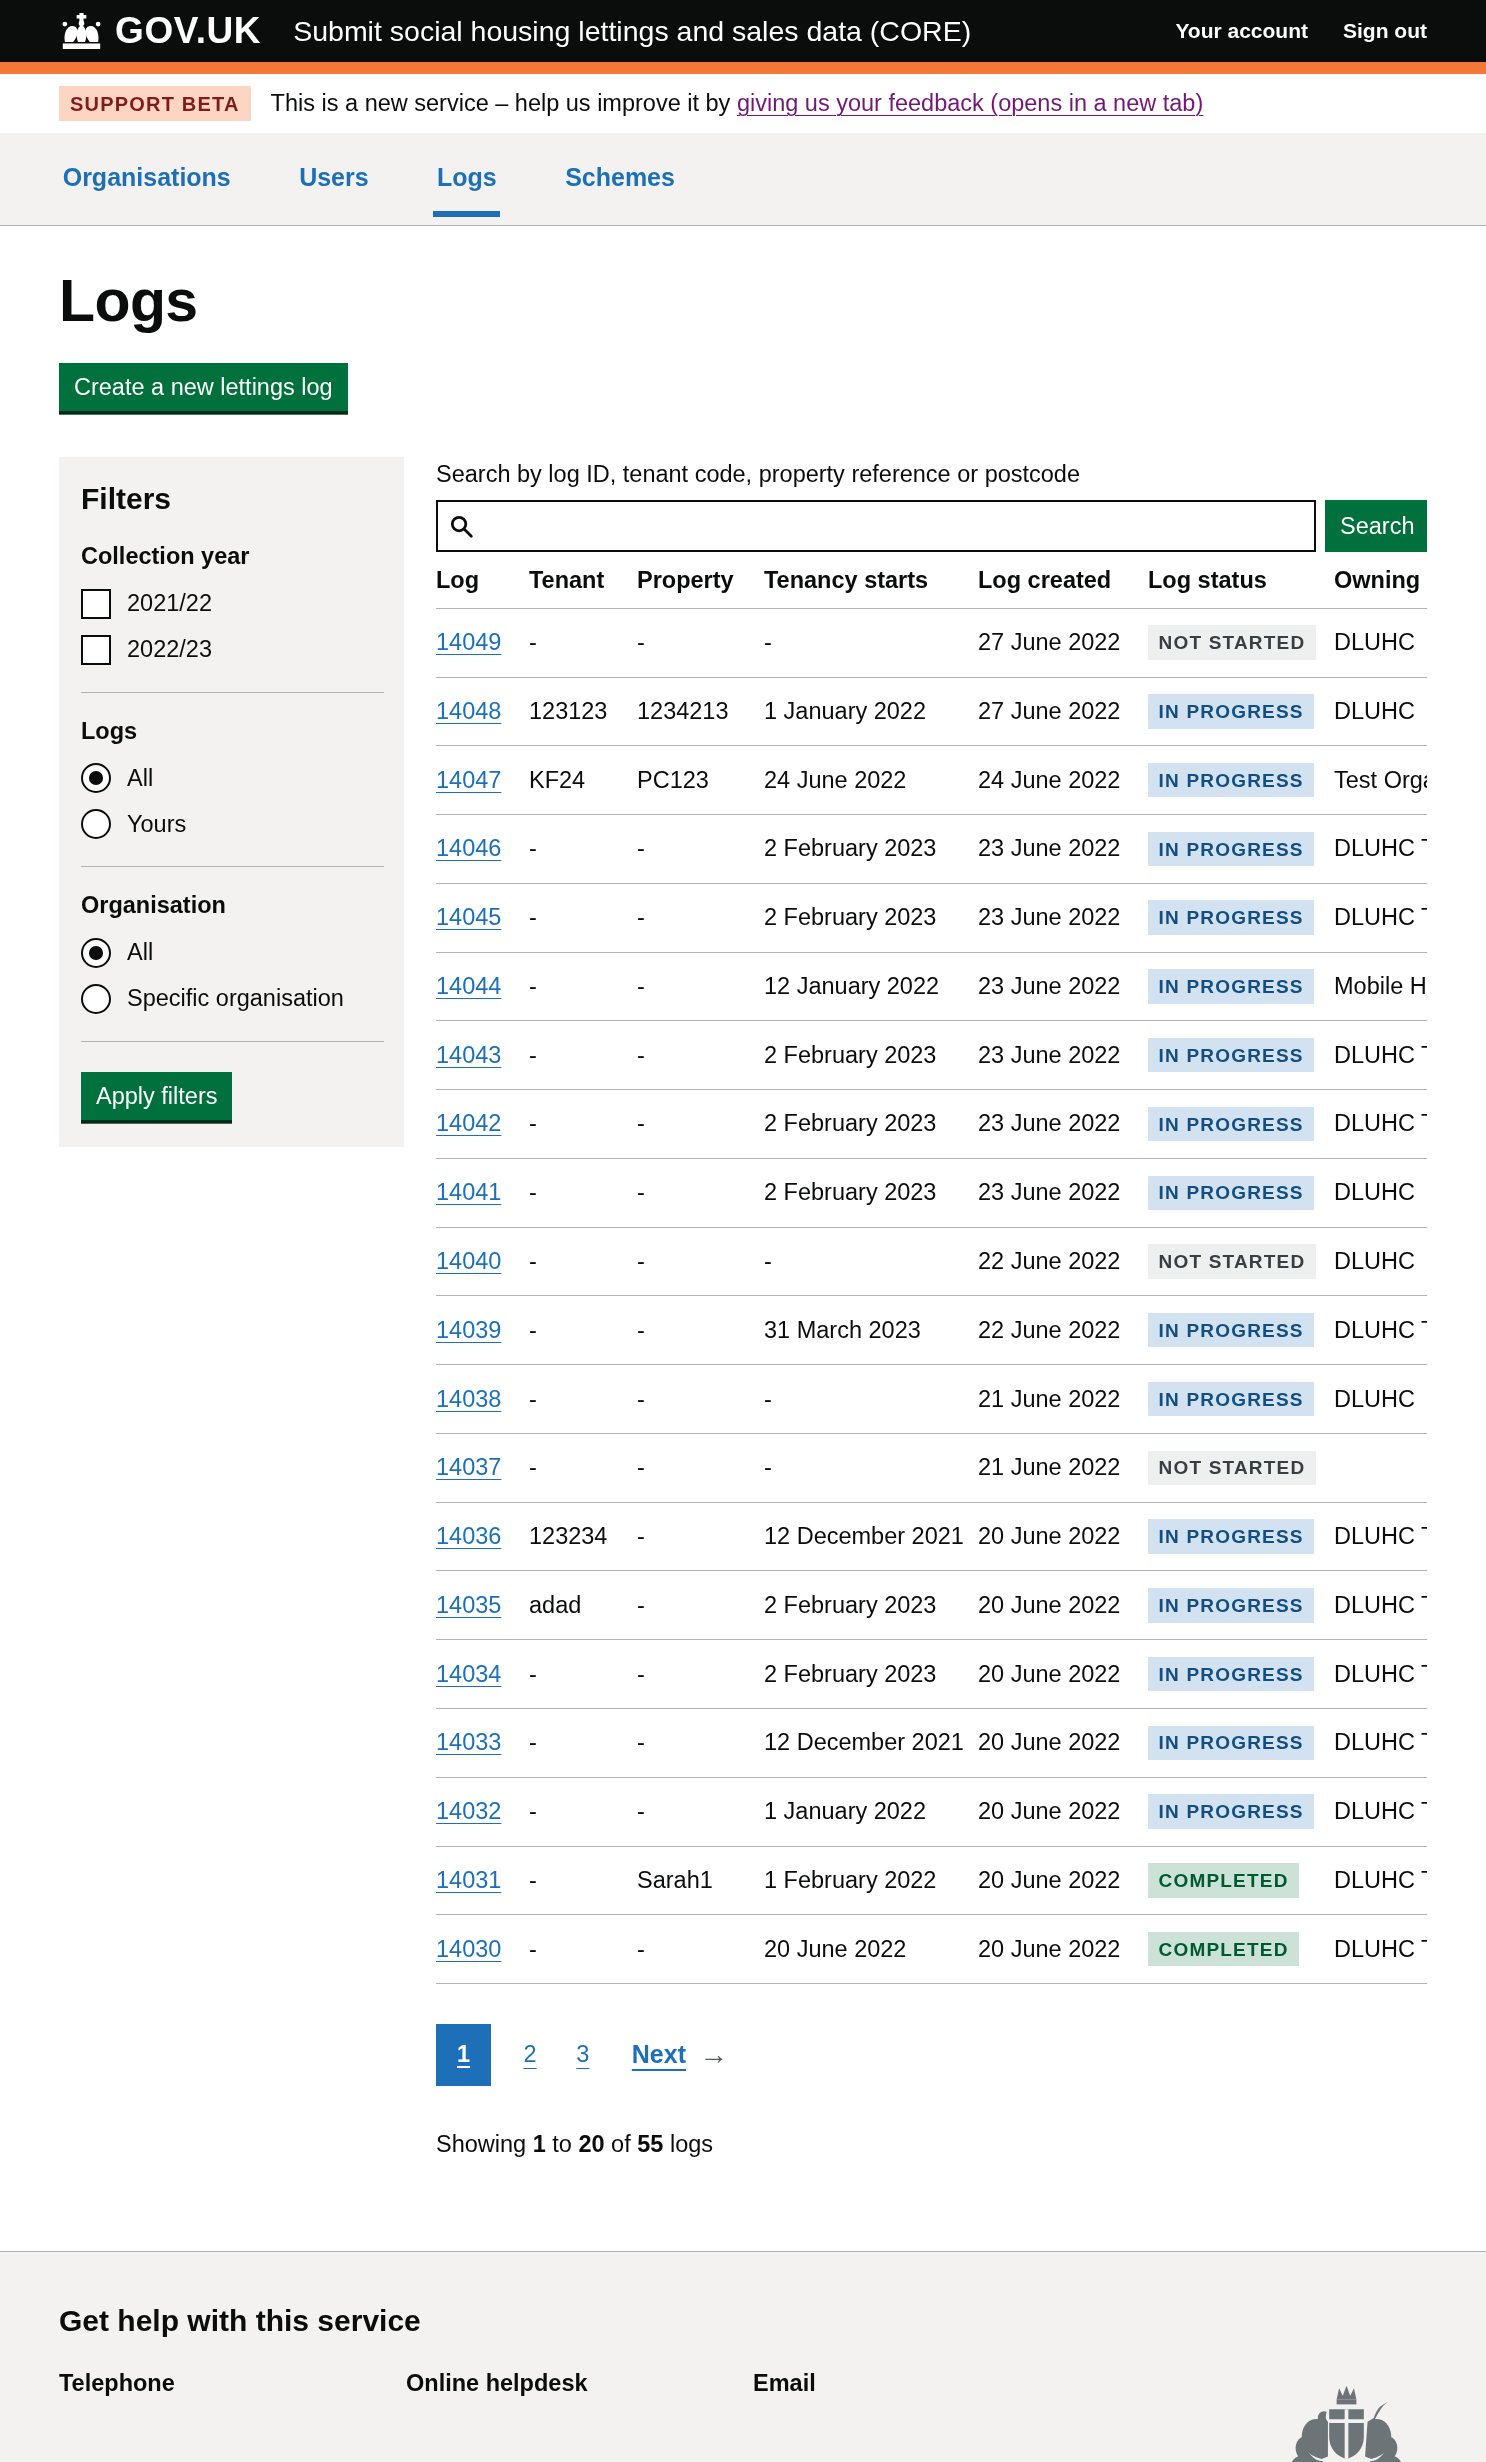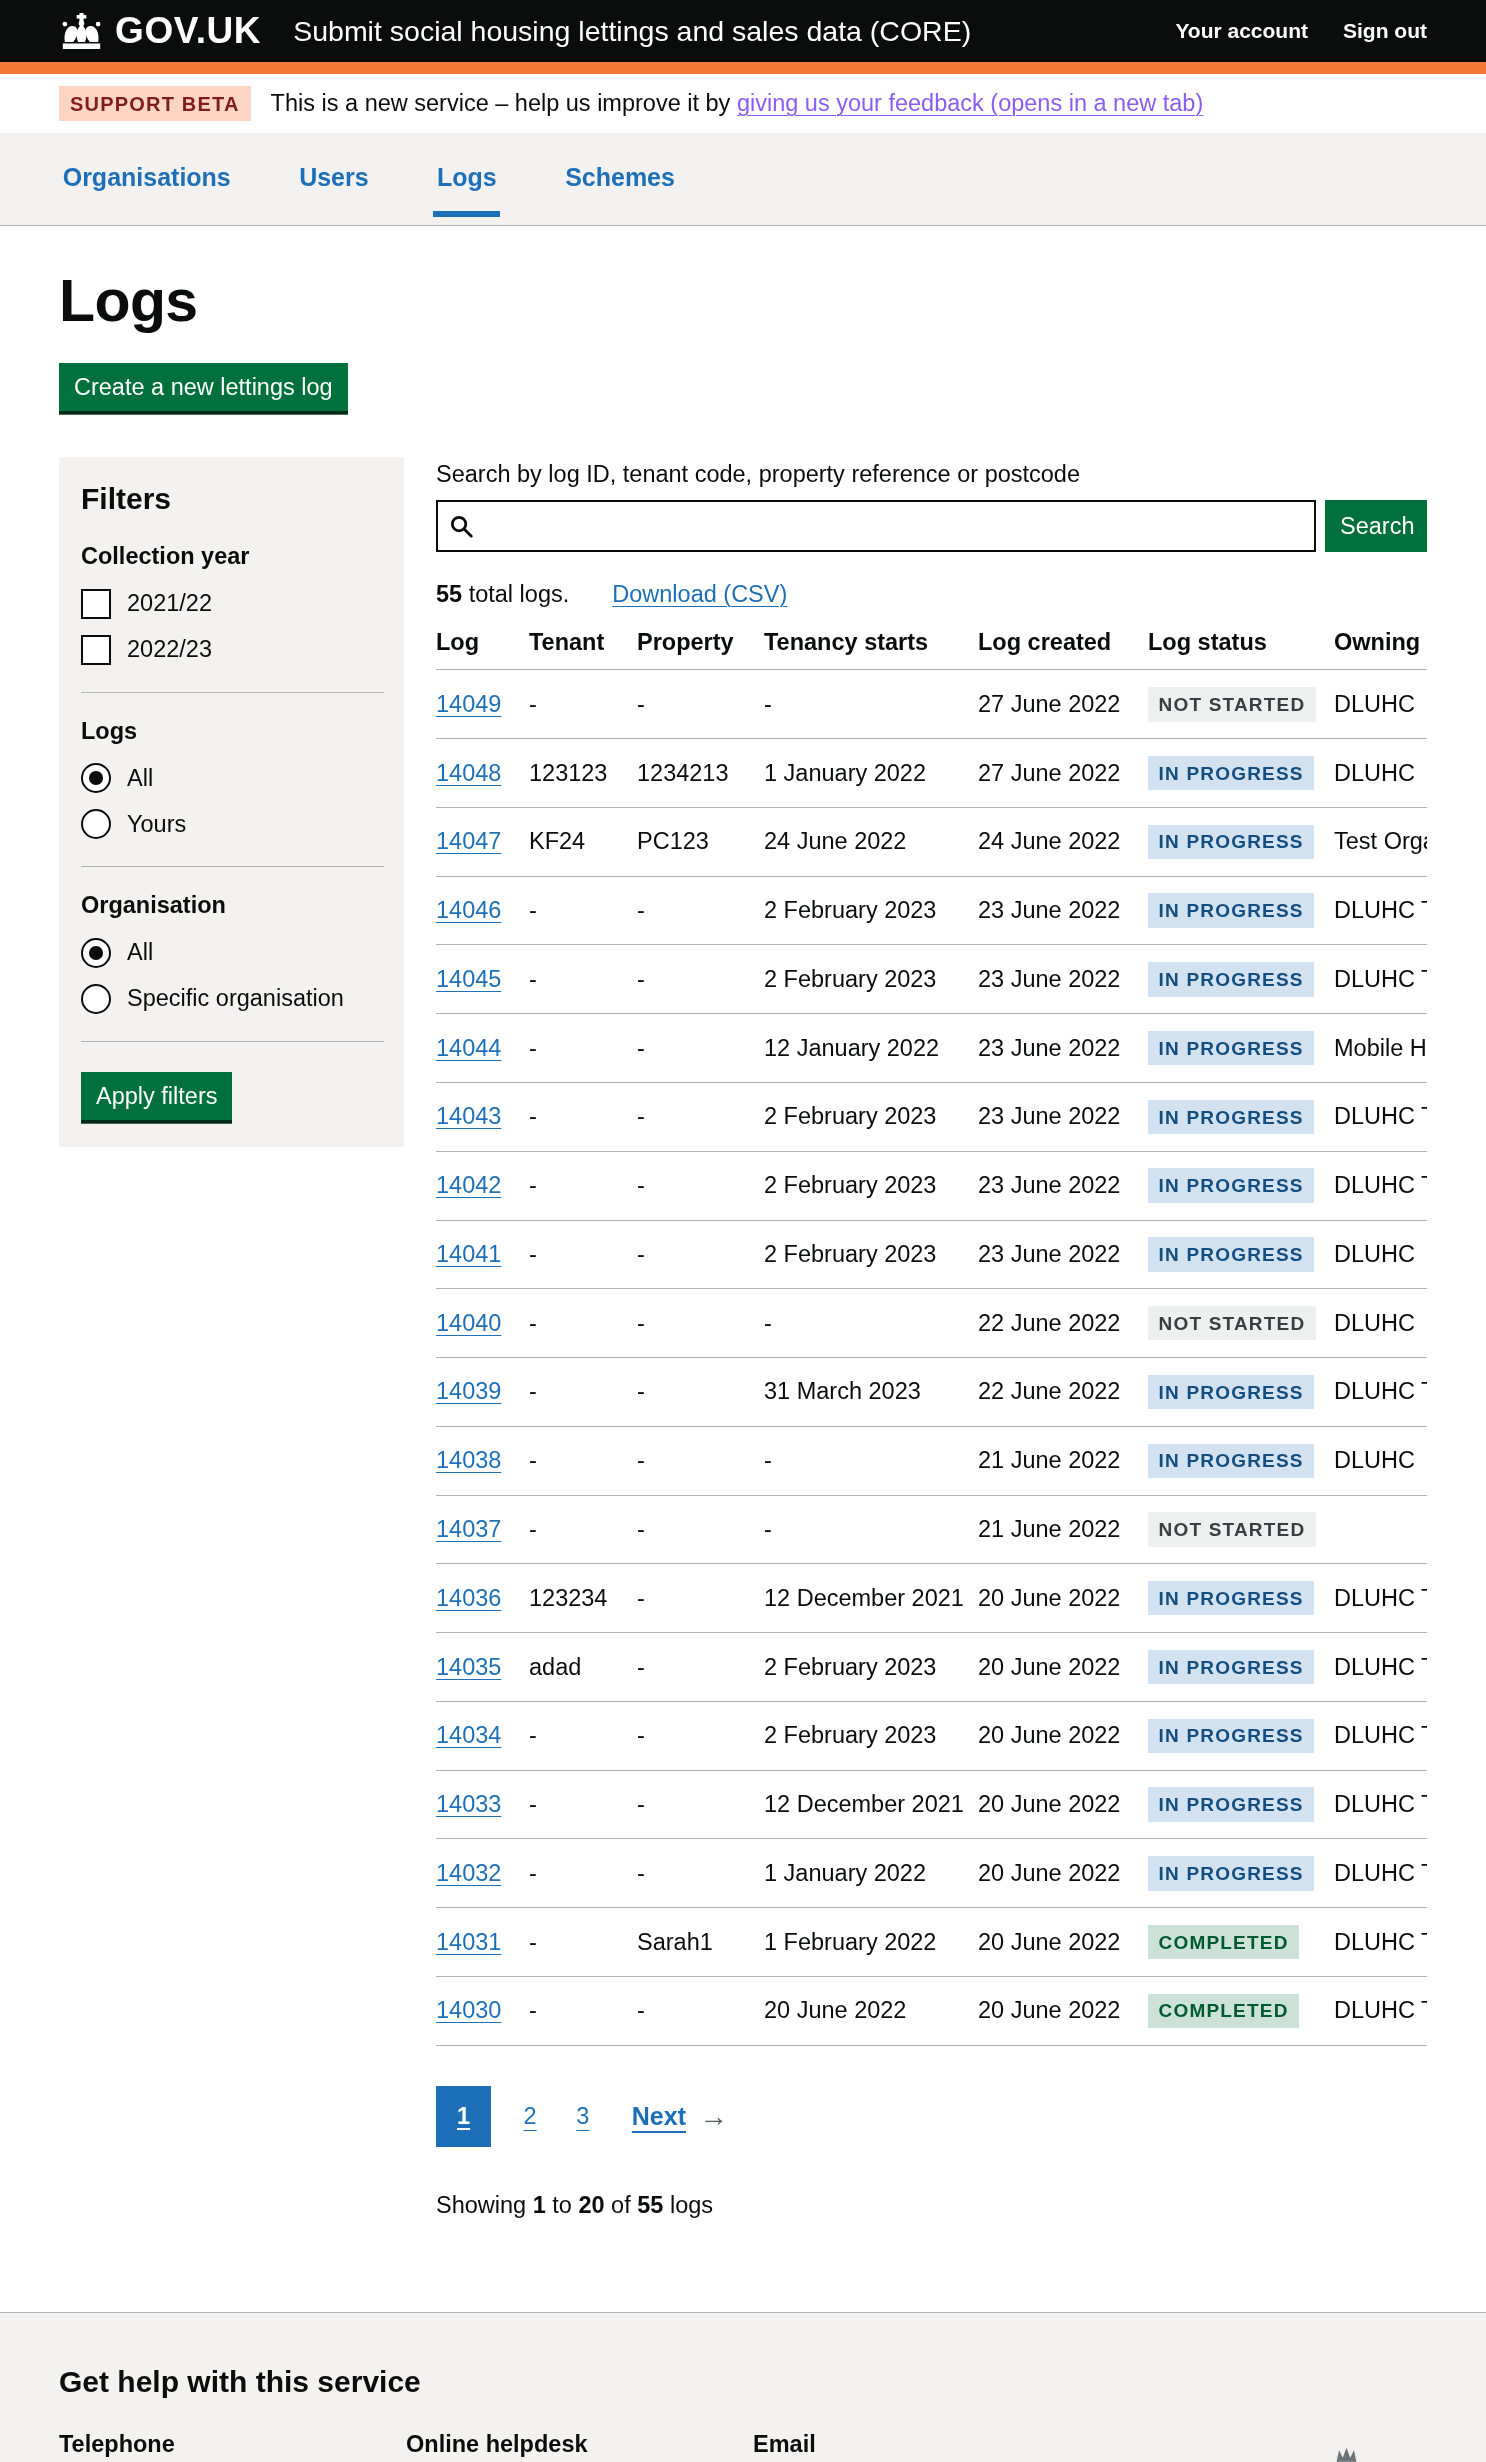--- a/index.html
+++ b/index.html
@@ -41,21 +41,21 @@
     background: #fcd6c3;
     color: #7f1d1d;
     font-weight: bold;
     font-size: 20px;
     letter-spacing: 1.2px;
     text-transform: uppercase;
     padding: 6.2px 11px 5px 11px;
     white-space: nowrap;
   }
   .phase-text { font-size: 23.5px; }
-  .phase-text a { color: #8b5cf6; text-decoration: underline; text-decoration-thickness: 1.2px; text-underline-offset: 3.7px; }
+  .phase-text a { color: #701a75; text-decoration: underline; text-decoration-thickness: 1.2px; text-underline-offset: 3.7px; }
 
   
   .primary-nav {
     background: #f3f2f1;
     border-bottom: 1.2px solid #b1b4b6;
     padding: 8px 59px;
     display: flex;
     gap: 61px;
   }
   .nav-item {
@@ -302,24 +302,20 @@
             <svg viewBox="0 0 44 44" xmlns="http://www.w3.org/2000/svg" fill="none" stroke="#0b0c0c" stroke-width="4.5">
               <circle cx="18" cy="18" r="11"></circle>
               <line x1="27" y1="27" x2="38" y2="38" stroke-linecap="round"></line>
             </svg>
           </span>
           <input class="search-input" type="text" value="" style="">
         </div>
         <button class="govuk-button search-btn">Search</button>
       </div>
 
-      <div class="results-line">
-        <span class="results-total"><b>55</b><span> total logs.</span></span>
-        <a class="download-link">Download (CSV)</a>
-      </div>
 
       <div class="table-clip">
         <table class="logs">
           <thead>
               <tr id="logs-head-row">
                 <th class="c0">Log</th>
                 <th class="c1">Tenant</th>
                 <th class="c2">Property</th>
                 <th class="c3">Tenancy starts</th>
                 <th class="c4">Log created</th>

